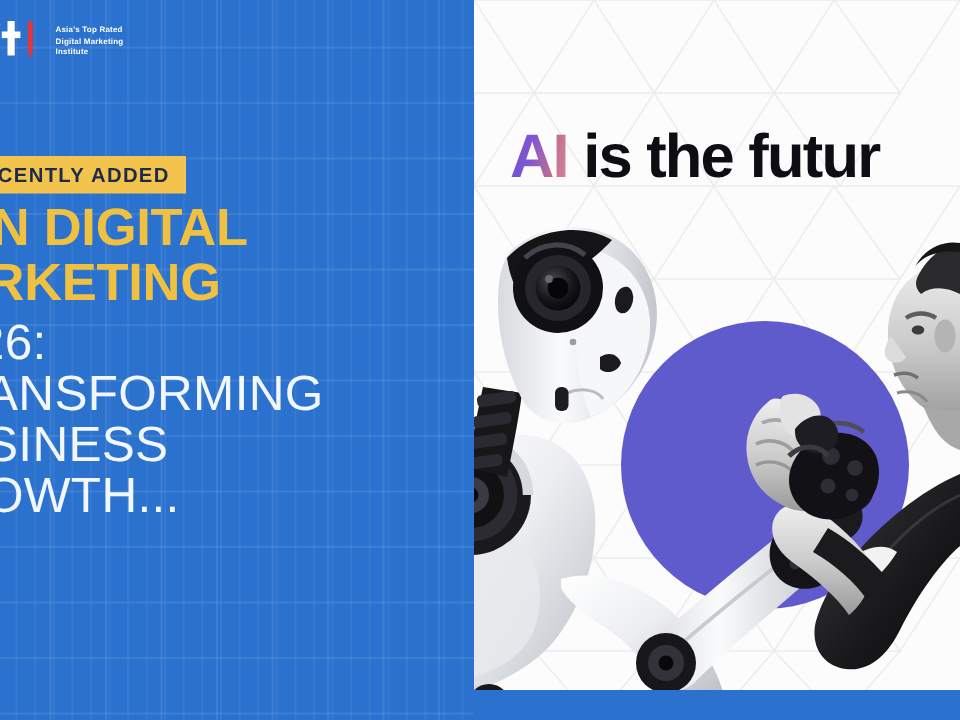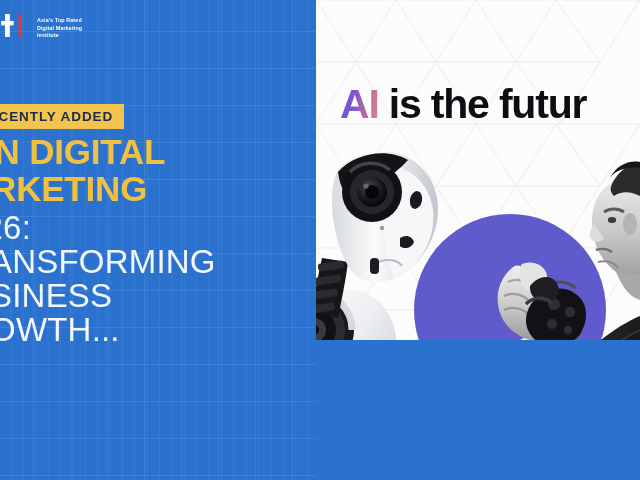--- a/index.html
+++ b/index.html
@@ -77,21 +77,21 @@
     line-height:1.03;
   }
   .hl-line{display:block;white-space:nowrap;}
   .hl-yellow{color:#f0c040;font-size:35px;font-weight:800;margin-bottom:1px;}
   .hl-white{color:#f2f7fd;font-size:33px;font-weight:400;letter-spacing:.2px;}
   .hl-white.l1{margin-top:4px;}
 
   
   .right-panel{
     position:relative;
-    width:324px;height:340px;
+    width:324px;height:460px;
     flex:0 0 324px;
     overflow:hidden;
     background:#a16207;
   }
   .poly-bg{position:absolute;inset:0;}
   .ai-head{
     position:absolute;
     left:24px;top:84px;
     font-size:41px;
     font-weight:700;

